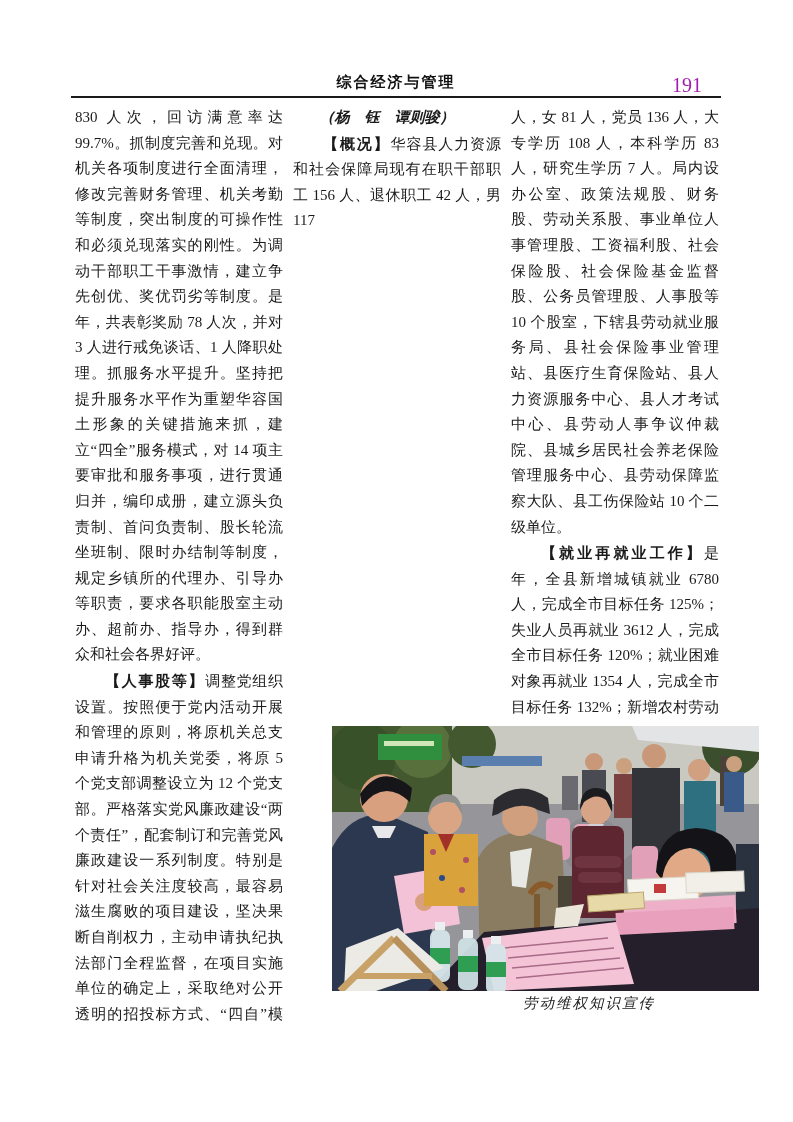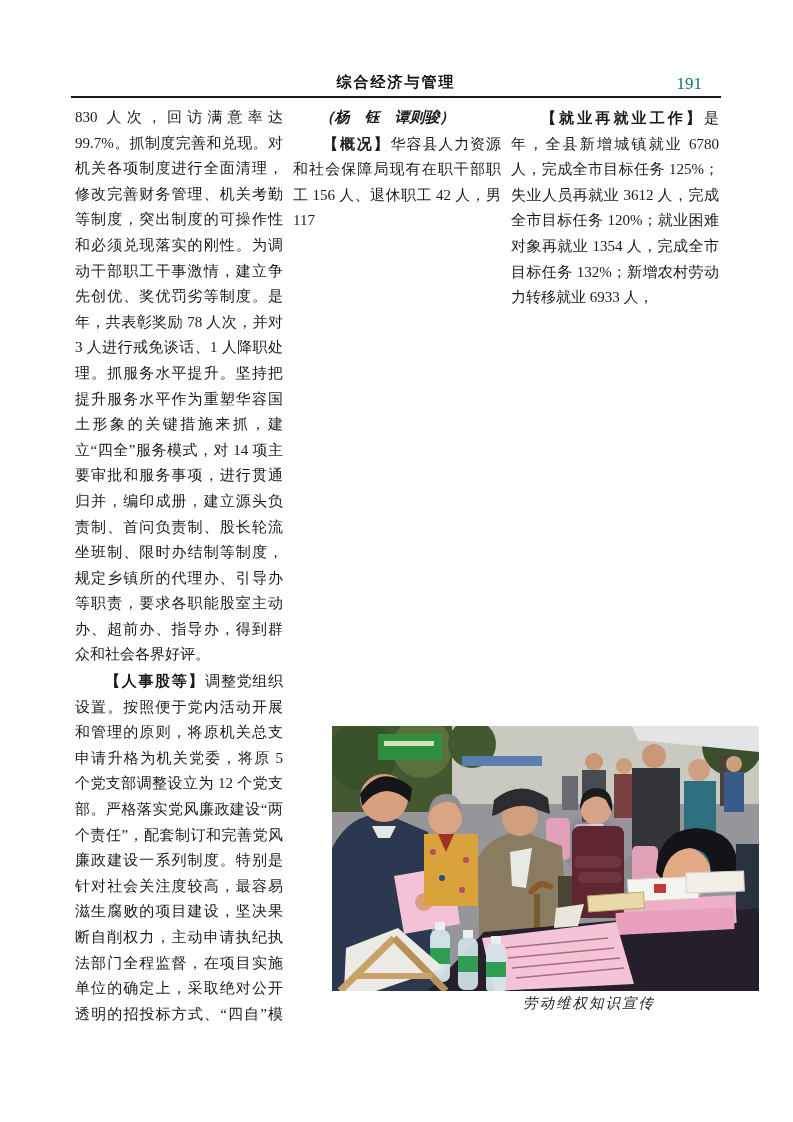--- a/index.html
+++ b/index.html
@@ -8,21 +8,21 @@
     font-family:"Liberation Serif","DejaVu Serif",serif;color:#1a1a1a;
     overflow:hidden;
   }
   
   .header-title{
     position:absolute;left:71px;top:73px;width:650px;text-align:center;
     font-family:"Liberation Sans","DejaVu Sans",sans-serif;
     font-weight:700;font-size:15px;letter-spacing:2px;color:#111;
   }
   .page-number{
-    position:absolute;top:74px;right:91px;font-size:17px;color:#0f766e;
+    position:absolute;top:74px;right:91px;font-size:20px;color:#a21caf;
     font-family:"Liberation Serif","DejaVu Serif",serif;
   }
   .header-rule{
     position:absolute;left:71px;top:96px;width:650px;height:0;
     border-top:2px solid #1a1a1a;
   }
   
   .col{
     position:absolute;top:105px;width:208px;
     font-size:15px;line-height:25.6px;text-align:justify;
@@ -68,20 +68,21 @@
   <p>830 人次，回访满意率达 99.7%。抓制度完善和兑现。对机关各项制度进行全面清理，修改完善财务管理、机关考勤等制度，突出制度的可操作性和必须兑现落实的刚性。为调动干部职工干事激情，建立争先创优、奖优罚劣等制度。是年，共表彰奖励 78 人次，并对 3 人进行戒免谈话、1 人降职处理。抓服务水平提升。坚持把提升服务水平作为重塑华容国土形象的关键措施来抓，建立“四全”服务模式，对 14 项主要审批和服务事项，进行贯通归并，编印成册，建立源头负责制、首问负责制、股长轮流坐班制、限时办结制等制度，规定乡镇所的代理办、引导办等职责，要求各职能股室主动办、超前办、指导办，得到群众和社会各界好评。</p>
   <p class="indent"><span class="lead">【人事股等】</span><span>调整党组织设置。按照便于党内活动开展和管理的原则，将原机关总支申请升格为机关党委，将原 5 个党支部调整设立为 12 个党支部。严格落实党风廉政建设“两个责任”，配套制订和完善党风廉政建设一系列制度。特别是针对社会关注度较高，最容易滋生腐败的项目建设，坚决果断自削权力，主动申请执纪执法部门全程监督，在项目实施单位的确定上，采取绝对公开透明的招投标方式、“四自”模式或先建后补模式，既防止滋生腐败，又减轻自身压</span></p>
 </div>
 
 <div class="col" id="col2">
   <p class="signature">（杨　钰　谭则骏）</p>
   <p class="indent"><span class="lead">【概况】</span><span>华容县人力资源和社会保障局现有在职干部职工 156 人、退休职工 42 人，男 117</span></p>
 </div>
 
 <div class="col" id="col3">
+  <p>人，女 81 人，党员 136 人，大专学历 108 人，本科学历 83 人，研究生学历 7 人。局内设办公室、政策法规股、财务股、劳动关系股、事业单位人事管理股、工资福利股、社会保险股、社会保险基金监督股、公务员管理股、人事股等 10 个股室，下辖县劳动就业服务局、县社会保险事业管理站、县医疗生育保险站、县人力资源服务中心、县人才考试中心、县劳动人事争议仲裁院、县城乡居民社会养老保险管理服务中心、县劳动保障监察大队、县工伤保险站 10 个二级单位。</p>
   <p class="indent"><span class="lead">【就业再就业工作】</span><span>是年，全县新增城镇就业 6780 人，完成全市目标任务 125%；失业人员再就业 3612 人，完成全市目标任务 120%；就业困难对象再就业 1354 人，完成全市目标任务 132%；新增农村劳动力转移就业 6933 人，</span></p>
 </div>
 
 <figure class="figure" style="margin:0">
   <svg width="427" height="265" viewBox="0 0 427 265" xmlns="http://www.w3.org/2000/svg">
 
     <g>
       <rect x="0" y="0" width="427" height="265" fill="#96969a"></rect>
       <circle cx="260" cy="120" r="30" fill="#8d8d91"></circle>
       <circle cx="310" cy="150" r="24" fill="#8a8a8e"></circle>

